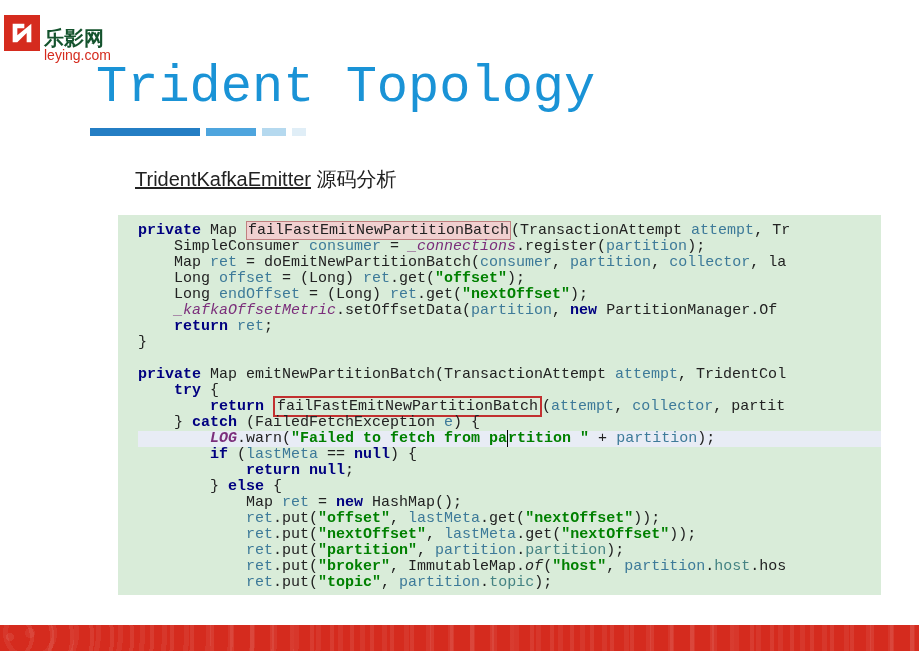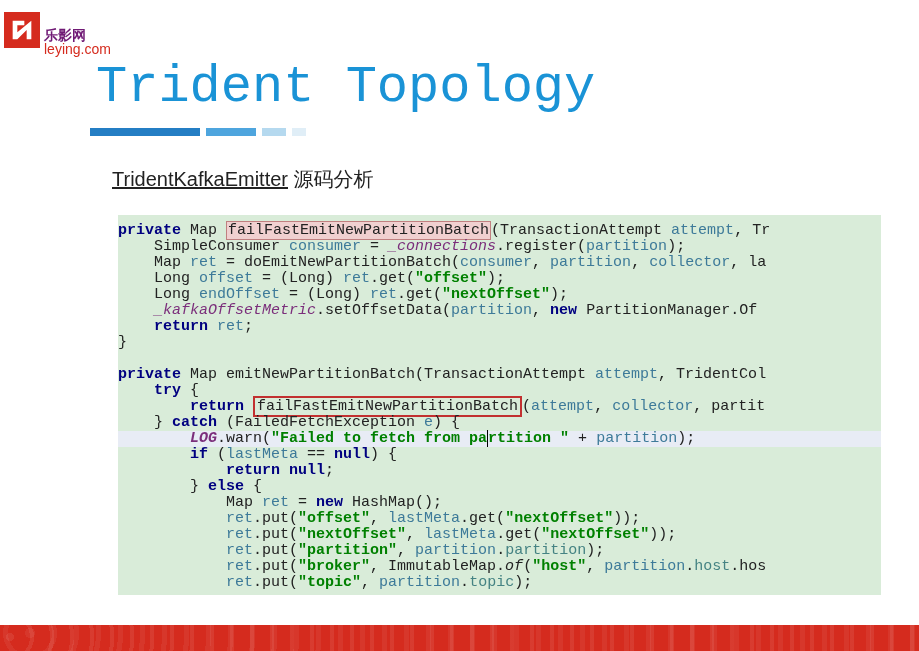--- a/index.html
+++ b/index.html
@@ -1,32 +1,32 @@
 <!DOCTYPE html>
 <html><head>
 <meta charset="utf-8">
 <style>
   * { margin: 0; padding: 0; box-sizing: border-box; }
   body { width: 919px; height: 651px; background: #fff; font-family: "Microsoft YaHei", Arial, sans-serif; position: relative; overflow: hidden; }
   .logo { position: absolute; top: 4px; left: 4px; display: flex; align-items: center; }
   .logo-box { width: 36px; height: 36px; background: #d52b1e; display: flex; align-items: center; justify-content: center; }
   .logo-box svg { width: 28px; height: 28px; fill: #fff; }
   .logo-text { margin-left: 4px; display: flex; flex-direction: column; line-height: 1; }
-  .logo-cn { font-size: 14px; font-weight: bold; color: #701a75; margin-top: 24px; }
+  .logo-cn { font-size: 20px; font-weight: bold; color: #14532d; margin-top: 24px; }
   .logo-en { font-size: 14px; color: #d52b1e; }
   .title { position: absolute; top: 58px; left: 96px; font-size: 52px; font-weight: 400; color: #1a93d6; font-family: Liberation Mono, monospace; }
   .divider { position: absolute; top: 128px; left: 90px; display: flex; gap: 6px; }
   .divider span { height: 8px; display: inline-block; }
   .d1 { width: 110px; background: #247ec4; }
   .d2 { width: 50px; background: #4ea5de; }
   .d3 { width: 24px; background: #b5d9ef; }
   .d4 { width: 14px; background: #e0eef7; }
   .subtitle { position: absolute; top: 166px; left: 112px; font-size: 20px; color: #222; }
-  .subtitle .u { text-decoration: underline; }
-  .code-wrap { position: absolute; top: 215px; left: 118px; width: 763px; height: 380px; overflow: hidden; background: #d9ecd9; font-family: Consolas, "Courier New", monospace; font-size: 15px; line-height: 16px; white-space: pre; color: #222; padding-top: 8px; }
+  .subtitle .u { text-decoration: underline; margin-left: 23px; }
+  .code-wrap { position: absolute; top: 215px; left: 118px; width: 763px; height: 380px; overflow: hidden; background: #d9ecd9; font-family: Consolas, "Courier New", monospace; font-size: 15px; line-height: 16px; white-space: pre; color: #222; padding-top: 8px; padding-left: 20px; }
   .kw { color: #000080; font-weight: bold; }
   .str { color: #008000; font-weight: bold; }
   .par { color: #3d7a99; }
   .par2 { color: #458383; }
   .field { color: #7b2e7b; font-style: italic; }
   .hilite-method { background: #f0d0d0; border: 1px solid #c08080; padding: 0 1px; }
   .hilite-box { background: #d9ecd9; border: 2px solid #c23030; padding: 0 2px; }
   .line-hi { background: #e8ecf5; display: inline-block; width: 100%; }
   .cursor { border-left: 1px solid #000; }
   .footer { position: absolute; bottom: 0; left: 0; width: 919px; height: 26px; background: #d52b1e; background-image: repeating-radial-gradient(circle at 10px 12px, rgba(255,255,255,0.08) 0, rgba(255,255,255,0.08) 4px, transparent 4px, transparent 20px), repeating-radial-gradient(circle at 30px 8px, rgba(255,255,255,0.06) 0, rgba(255,255,255,0.06) 5px, transparent 5px, transparent 22px); }

